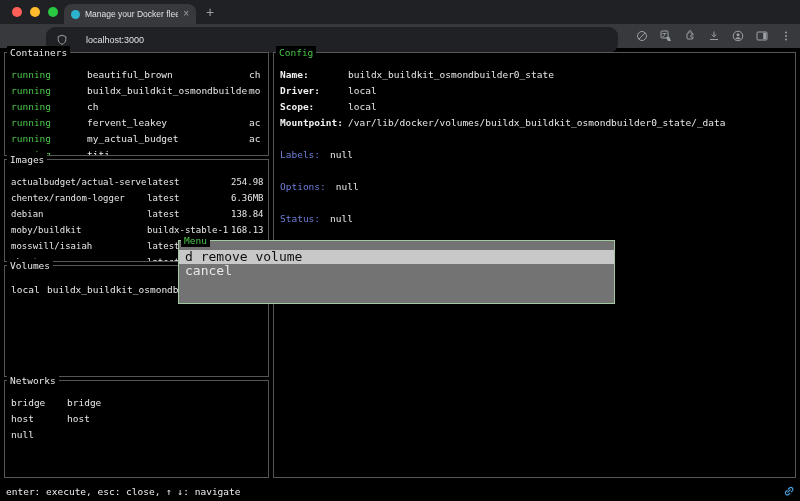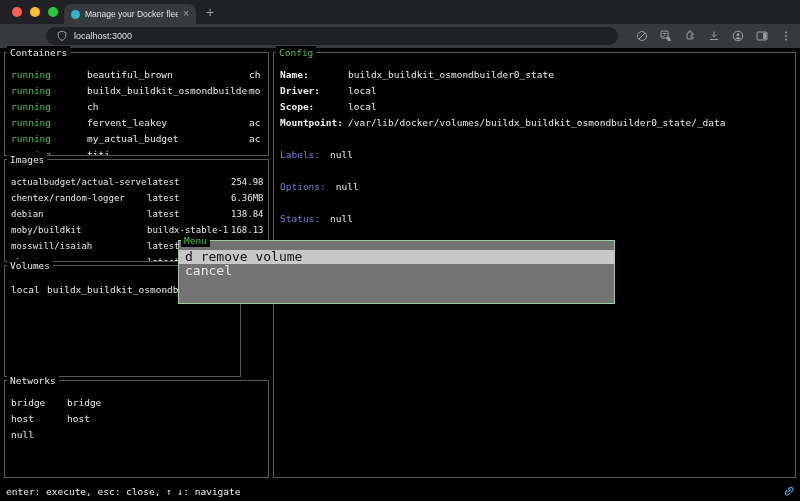--- a/index.html
+++ b/index.html
@@ -13,36 +13,36 @@
   .light.red{background:#ff5f57}.light.yellow{background:#febc2e}.light.grn{background:#28c840}
   .tab{position:absolute;left:64px;top:4px;width:132px;height:20px;background:#38393d;
        border-radius:8px 8px 0 0;display:flex;align-items:center;gap:5px;padding:0 7px;
        box-sizing:border-box;}
   .favicon{width:9px;height:9px;border-radius:50%;background:#2bb3d0;flex:none;}
   .tab-title{font-size:8.5px;color:#dfe1e5;white-space:nowrap;overflow:hidden;flex:1;}
   .tab-close{color:#9aa0a6;font-size:10px;line-height:10px;flex:none;}
   .newtab{position:absolute;left:206px;top:4px;color:#9aa0a6;font-size:14px;line-height:16px;}
 
   .toolbar{position:absolute;top:24px;left:0;right:0;height:24px;background:#38393d;}
-  .pill{position:absolute;left:46px;top:3px;width:572px;height:18px;background:#202124;
-        border-radius:9px;display:flex;align-items:center;gap:6px;padding:0 10px;box-sizing:border-box;}
+  .pill{position:absolute;left:46px;top:3px;width:572px;height:26px;background:#202124;
+        border-radius:9px;display:flex;align-items:center;gap:18px;padding:0 10px;box-sizing:border-box;}
   .url{font-size:9px;color:#dfe1e5;}
   .tool-icons{position:absolute;right:8px;top:3px;height:18px;display:flex;align-items:center;gap:12px;}
   .ticon{width:12px;height:12px;display:block;}
   .panel{position:absolute;border:1px solid #565656;background:#000;box-sizing:border-box;}
   .ptitle{position:absolute;top:-7px;left:2px;background:#000;padding:0 3px;font-size:9.5px;
           line-height:13px;color:#e8e8e8;font-family:"DejaVu Sans Mono","Liberation Mono",monospace;}
   .ptitle.green{color:#49c549;}
   .pbody{position:absolute;inset:0;overflow:hidden;padding:14px 5px 0 6px;font-size:9.5px;
          line-height:16px;color:#e8e8e8;font-family:"DejaVu Sans Mono","Liberation Mono",monospace;}
   .pbody.vol{padding-top:16px;}
 
   .p-containers{left:4px;top:52px;width:265px;height:104px;}
   .p-images{left:4px;top:159px;width:265px;height:103px;}
-  .p-volumes{left:4px;top:265px;width:237px;height:112px;}
+  .p-volumes{left:4px;top:265px;width:265px;height:112px;}
   .p-networks{left:4px;top:380px;width:265px;height:98px;}
   .p-config{left:273px;top:52px;width:523px;height:426px;}
 
   .c-row{display:grid;grid-template-columns:76px 1fr 14px;white-space:nowrap;height:16px;}
   .c-row>span{overflow:hidden;}
   .state{color:#49c549;}
   .i-row{display:grid;grid-template-columns:136px 84px 1fr;white-space:nowrap;height:16px;font-size:9px;}
   .i-row>span{overflow:hidden;}
   .v-row{display:grid;grid-template-columns:36px 1fr;white-space:nowrap;height:16px;}
   .v-row>span{overflow:hidden;}

